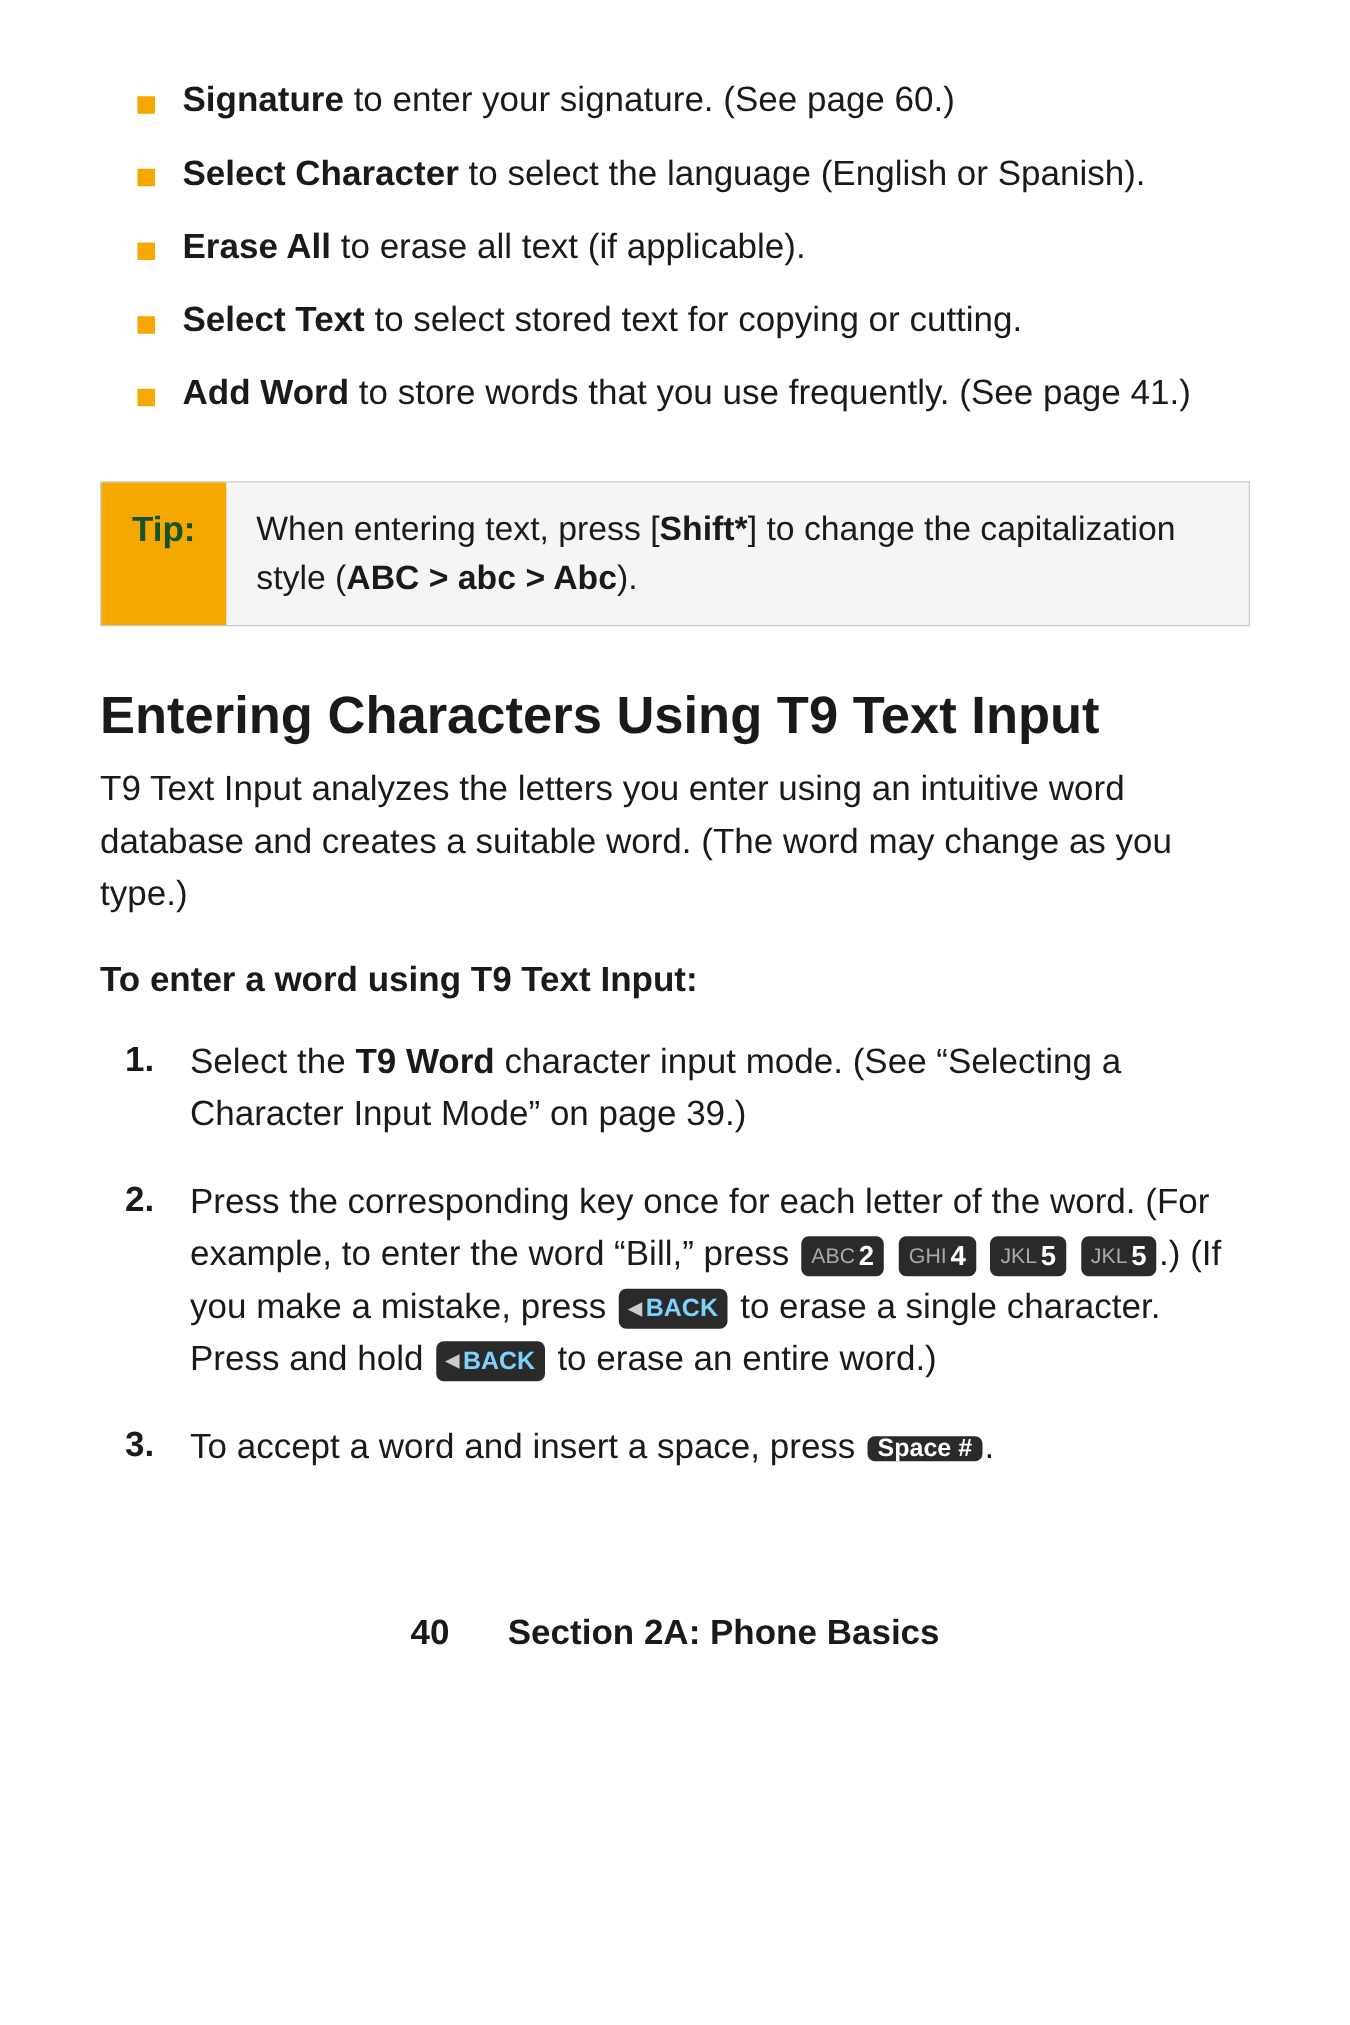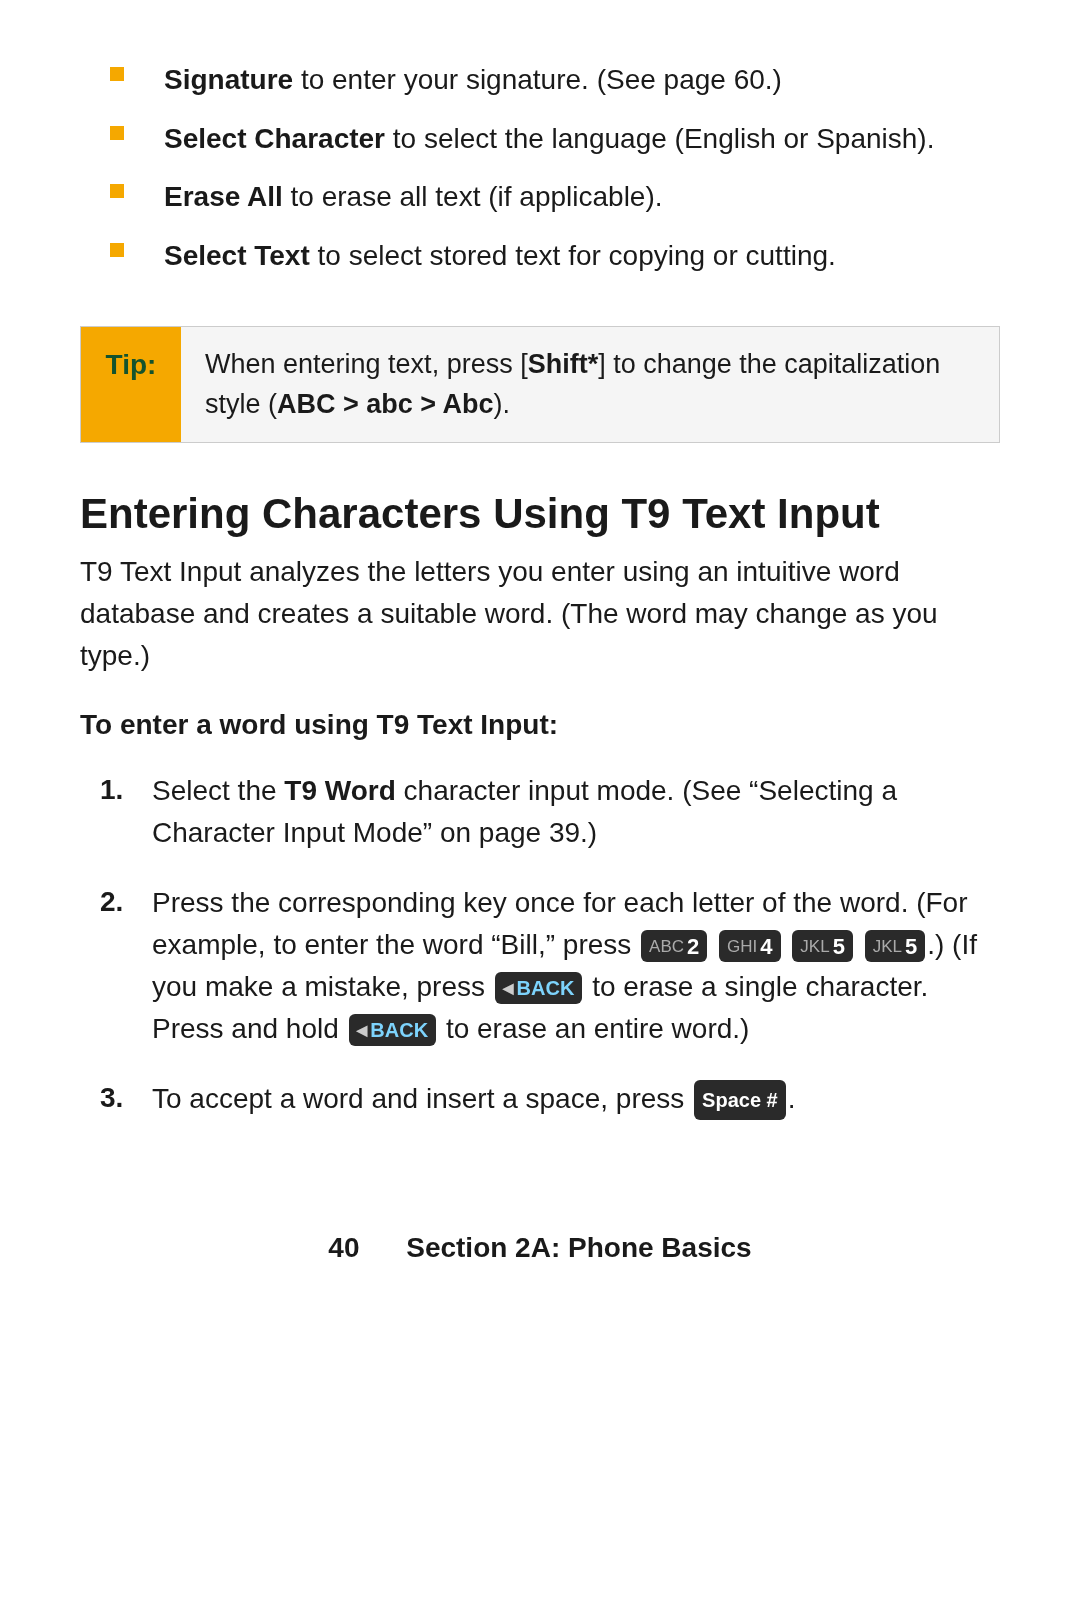--- a/index.html
+++ b/index.html
@@ -26,24 +26,23 @@
 
     
     .bullet-list {
       list-style: none;
       margin-bottom: 32px;
       padding-left: 20px;
     }
 
     .bullet-list li {
       display: flex;
-      align-items: flex-start;
+      align-items: center;
       margin-bottom: 18px;
       padding-left: 10px;
-      gap: 18px;
     }
 
     .bullet-square {
       display: inline-block;
       width: 14px;
       height: 14px;
       background: #f5a800;
       margin-top: 7px;
       margin-right: 22px;
       flex-shrink: 0;
@@ -190,21 +189,21 @@
       justify-content: center;
       background: #2a2a2a;
       color: #ffffff;
       border-radius: 6px;
       padding: 2px 8px;
       font-size: 20px;
       font-weight: bold;
       vertical-align: middle;
       margin: 0 2px;
       min-width: 70px;
-      height: 40px;
+      height: 20px;
     }
 
     
     .page-footer {
       margin-top: auto;
       padding-top: 60px;
       font-size: 28px;
       font-weight: bold;
       text-align: center;
     }
@@ -230,20 +229,26 @@
     <li>
       <span class="bullet-square"></span>
       <span class="bullet-text">
         <span class="bold-term">Erase All</span><span> to erase all text (if applicable).</span>
       </span>
     </li>
     <li>
       <span class="bullet-square"></span>
       <span class="bullet-text">
         <span class="bold-term">Select Text</span><span> to select stored text for copying or cutting.</span>
+      </span>
+    </li>
+    <li>
+      <span class="bullet-square"></span>
+      <span class="bullet-text">
+        <span class="bold-term">Add Word</span><span> to store words that you use frequently. (See page 41.)</span>
       </span>
     </li>
   </ul>
 
   <div class="tip-box">
     <div class="tip-label">Tip:</div>
     <div class="tip-content">
       When entering text, press [<strong>Shift*</strong>] to change the capitalization style (<strong>ABC &gt; abc &gt; Abc</strong>).
     </div>
   </div>

